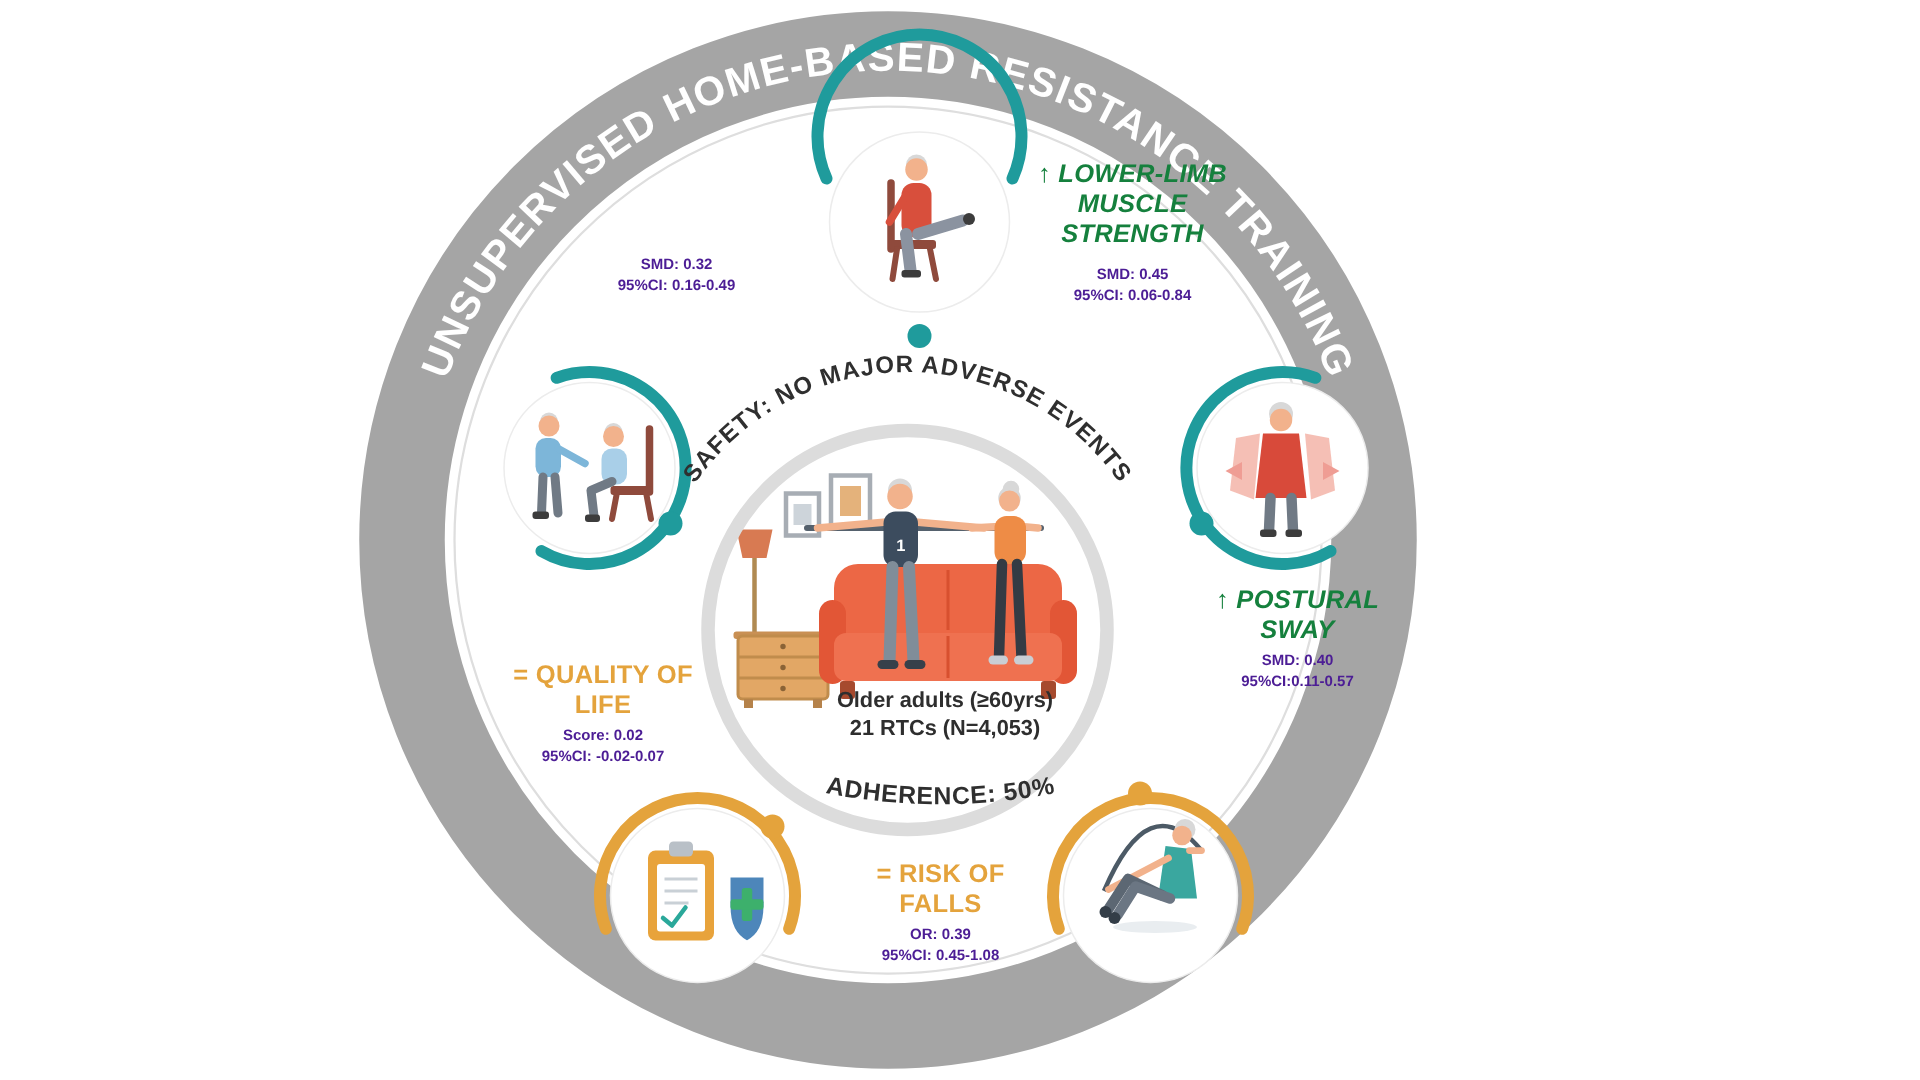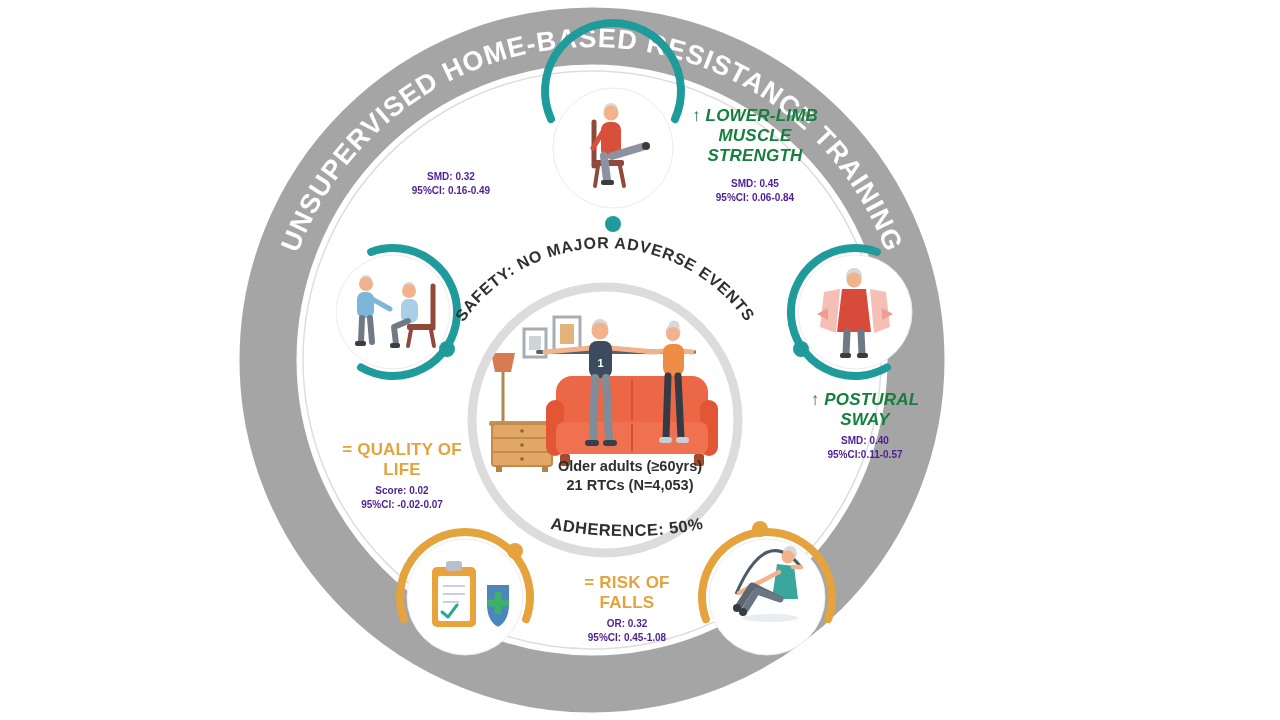--- a/index.html
+++ b/index.html
@@ -227,18 +227,18 @@
   <div class="label">= QUALITY OF LIFE</div>
   <div class="stats">
     <div class="stat">Score: 0.02</div>
     <div class="stat">95%CI: -0.02-0.07</div>
   </div>
 </div>
 
 <div class="outcome orange" style="left:567px;top:573px;width:120px;">
   <div class="label">= RISK OF FALLS</div>
   <div class="stats">
-    <div class="stat">OR: 0.32</div>
+    <div class="stat">OR: 0.39</div>
     <div class="stat">95%CI: 0.45-1.08</div>
   </div>
 </div>
 
 </div>
 
 </body></html>

